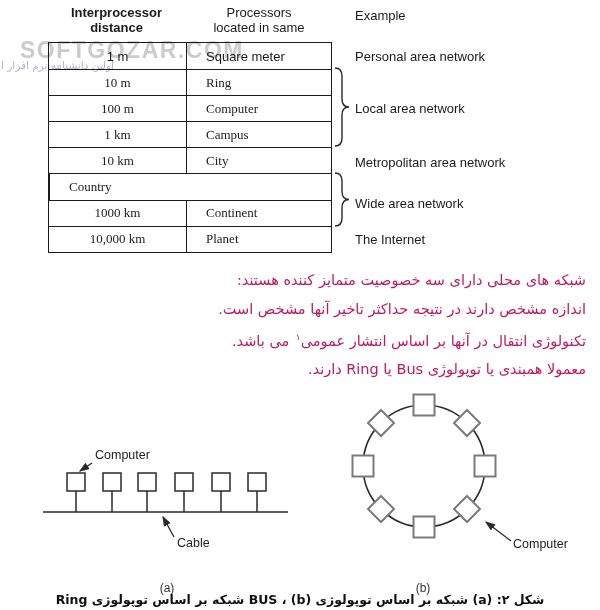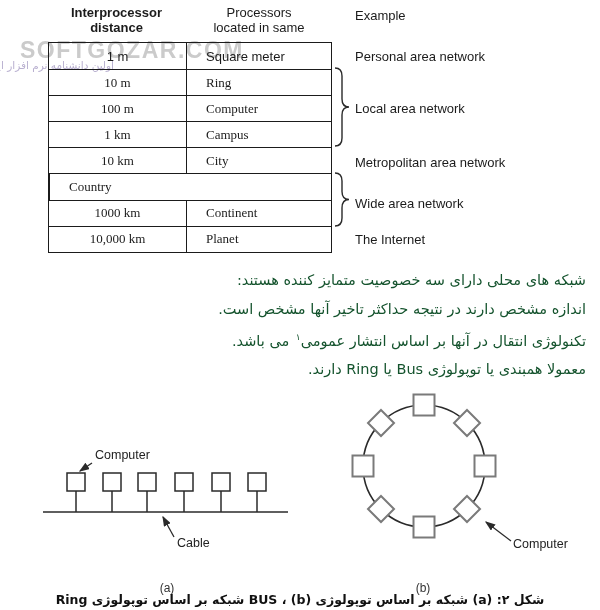--- a/index.html
+++ b/index.html
@@ -53,21 +53,21 @@
   .ex-wan { top: 196px; }
   .ex-int { top: 232px; }
   .brace { position: absolute; left: 334px; }
   .brace-lan { top: 67px; }
   .brace-wan { top: 172px; }
   
   .para {
     position: absolute; right: 14px; top: 266px; width: 560px;
     direction: rtl; text-align: right;
     font-family: "DejaVu Sans", sans-serif;
-    font-size: 14.5px; line-height: 28.5px; color: #14532d;
+    font-size: 14.5px; line-height: 28.5px; color: #be185d;
   }
   .para sup { font-size: 9px; margin-left: 2px; }
   
   .fig-svg { position: absolute; }
   .bus-svg  { left: 40px;  top: 435px; }
   .ring-svg { left: 340px; top: 393px; }
   .fig-tag { position: absolute; font-size: 12px; color: #333; width: 34px; text-align: center; }
   .tag-a { left: 150px; top: 581px; }
   .tag-b { left: 406px; top: 581px; }
   .caption {

